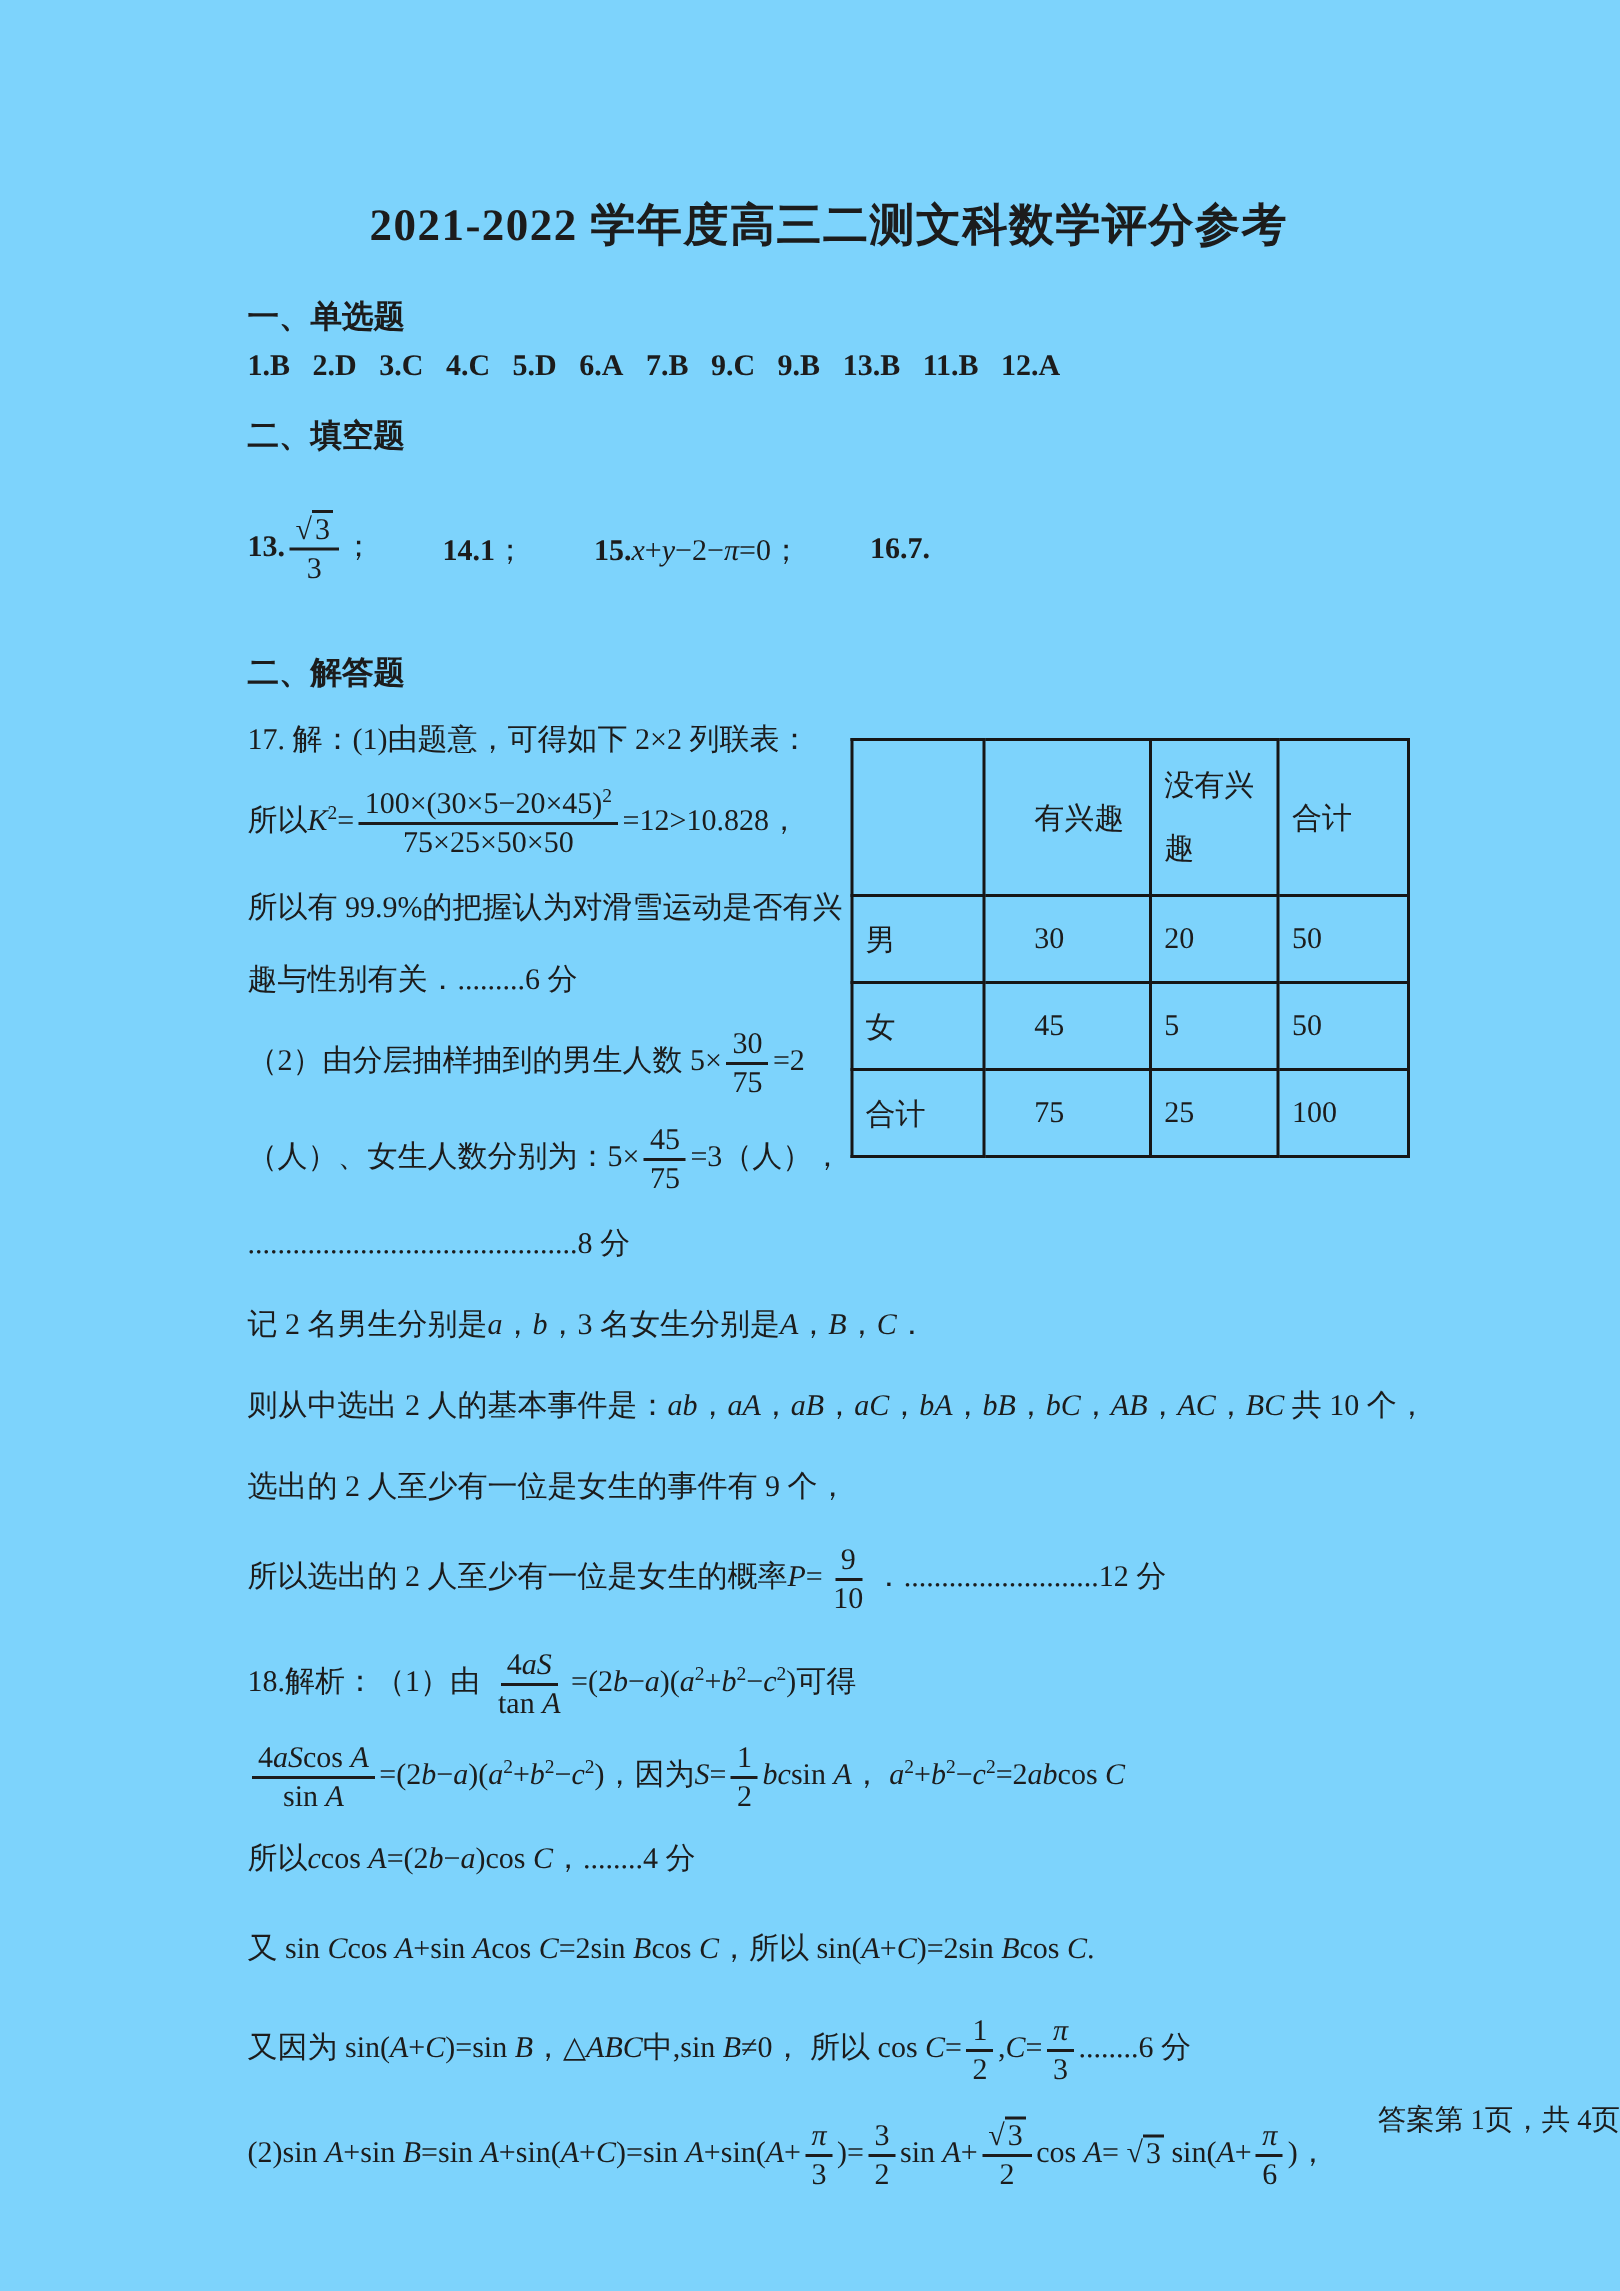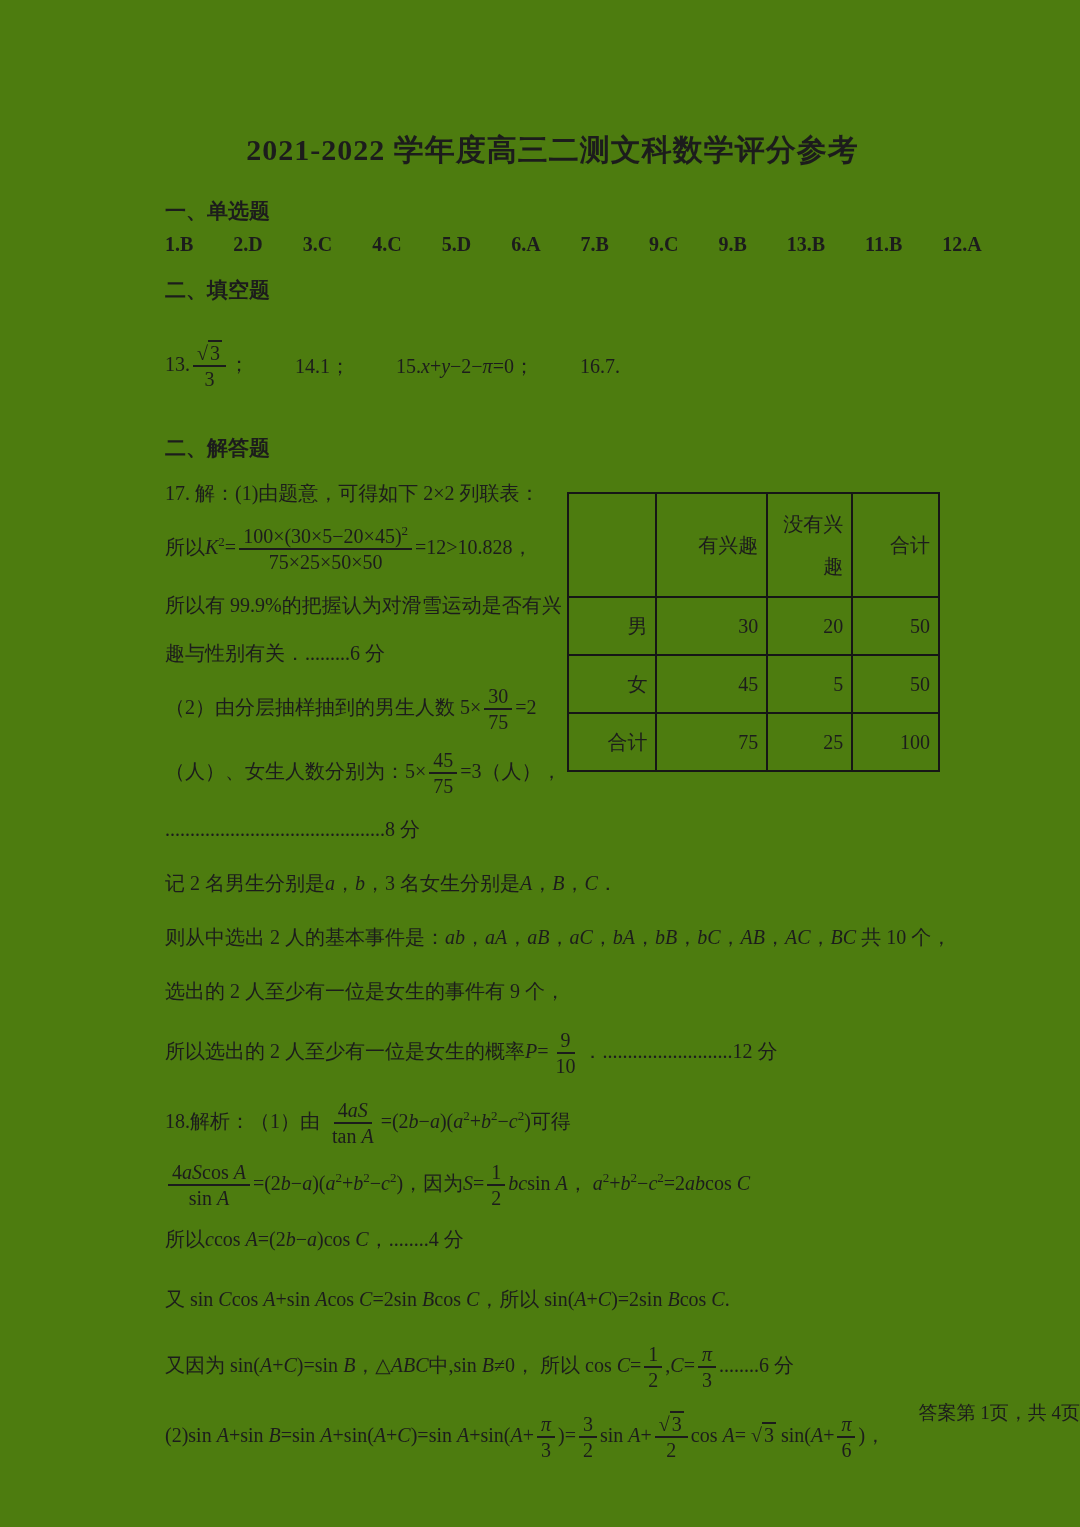--- a/index.html
+++ b/index.html
@@ -1,40 +1,40 @@
 <!DOCTYPE html>
 <html><head>
 <meta charset="utf-8">
 <style>
   html,body{margin:0;padding:0;background:#ffffff;}
   .page{
     position:relative;
     width:1080px;height:1527px;
-    background:#4d7c0f;
+    background:#7dd3fc;
     color:#1c1c1c;
     font-family:"Liberation Serif","DejaVu Serif",serif;
     font-size:20px;
     overflow:hidden;
   }
   .content{padding:130px 140px 0 165px;}
   .title{
     text-align:center;
     font-size:30px;
     font-weight:bold;
     letter-spacing:1px;
     margin:0 0 26px 0;
   }
   .sec-h{
     font-size:21px;
     font-weight:bold;
     margin:0 0 8px 0;
   }
   .answers{
     display:flex;
-    gap:40px;
+    gap:15px;
     font-weight:bold;
     margin:4px 0 20px 0;
   }
   .answers .ans-item{white-space:nowrap;}
   .fill-row{
     display:flex;
     align-items:center;
     gap:46px;
     margin:16px 0 22px 0;
     min-height:92px;
@@ -49,31 +49,31 @@
   .gap-xl{margin-bottom:26px;}
   
   .q17-row{display:flex;align-items:flex-start;}
   .q17-left{width:402px;flex:0 0 auto;}
   .q17-left .ln{margin-bottom:14px;}
   .table-wrap{margin-left:auto;margin-top:16px;}
   .ctable{border-collapse:collapse;text-align:center;}
   .ctable td{
     border:2px solid #161616;
     padding:0 8px;
-    text-align:right;
+    text-align:left;
   }
   .ctable tr.hdr{height:104px;}
   .ctable tr.dat{height:58px;}
   .ctable td.c0{width:80px;}
   .ctable td.c1{width:78px;padding-left:32px;}
   .ctable td.c2{width:76px;line-height:2.1;}
   .ctable td.c3{width:76px;}
   
   .mi{font-style:italic;}
-  .mb{font-weight:normal;}
+  .mb{font-weight:bold;}
   sup{font-size:13px;line-height:0;}
   .frac{
     display:inline-flex;
     flex-direction:column;
     align-items:center;
     vertical-align:middle;
     margin:0 3px;
     line-height:1.2;
     text-align:center;
   }

